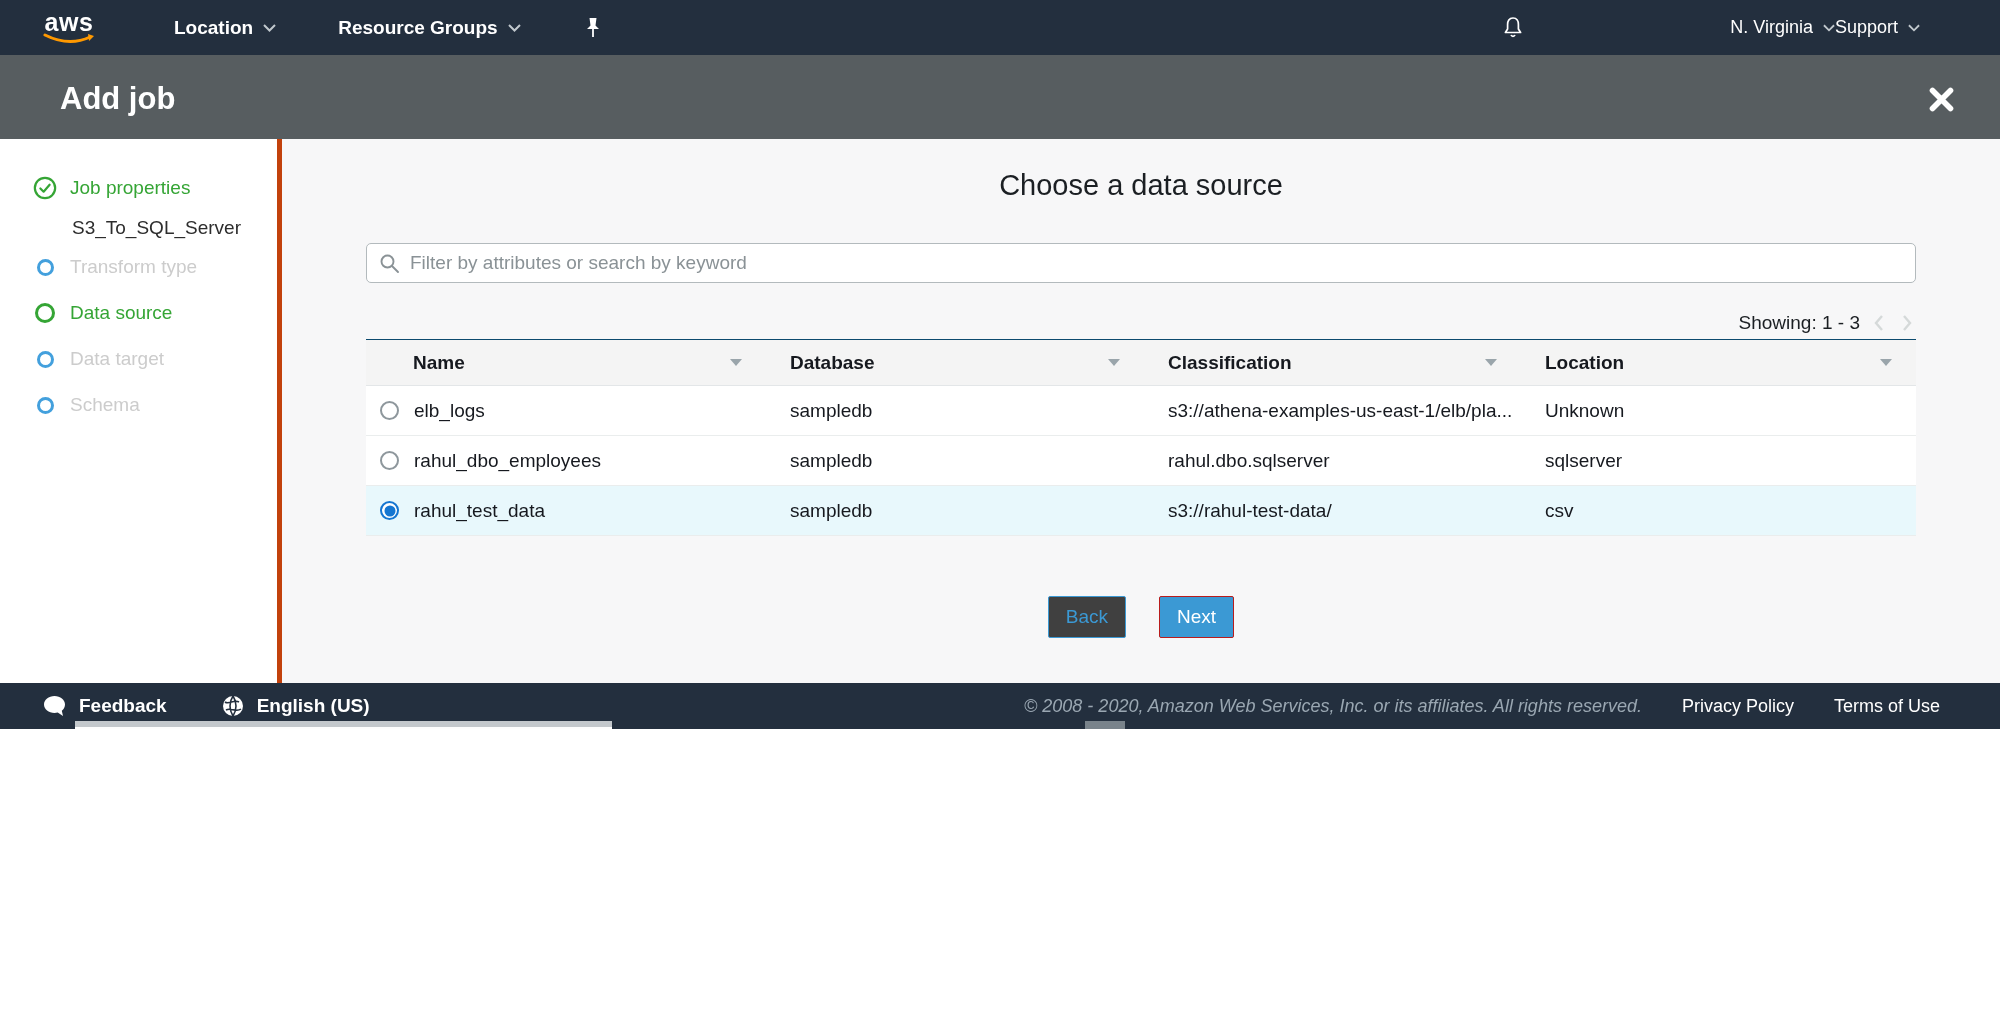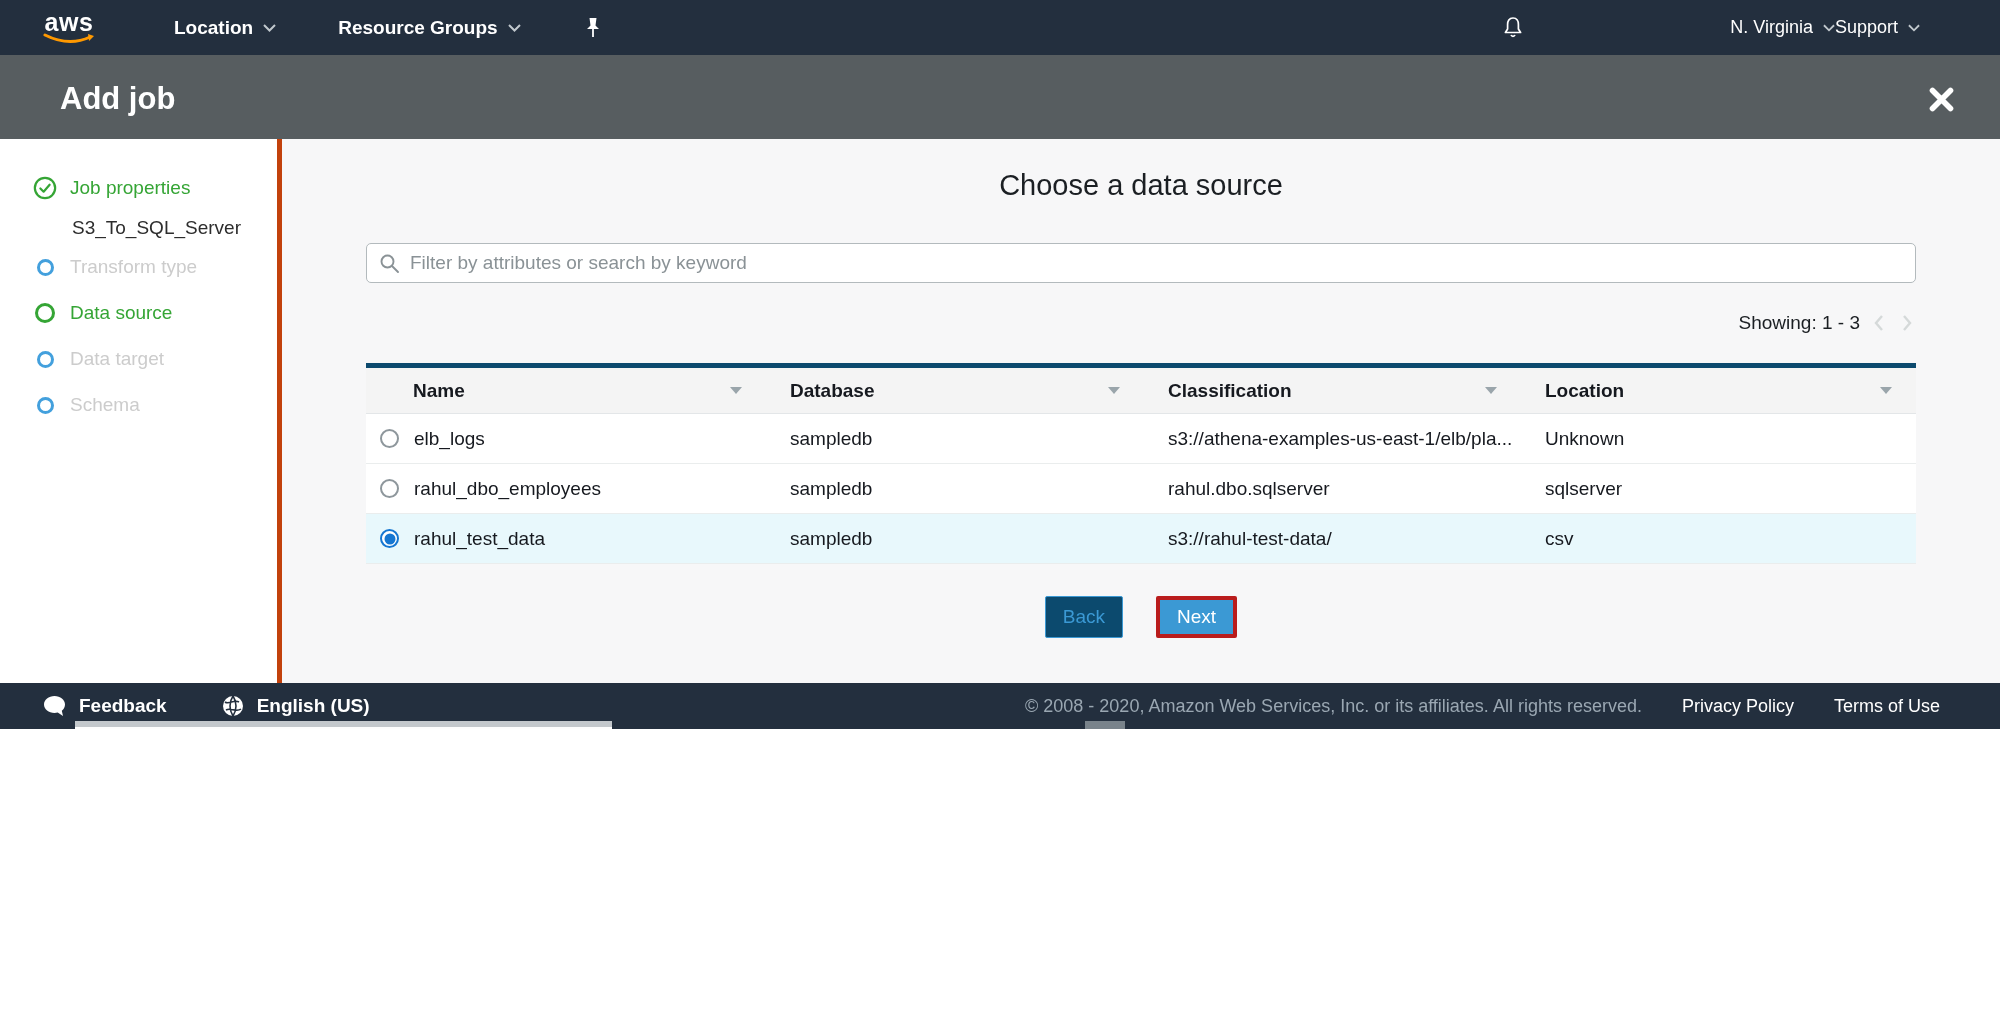--- a/index.html
+++ b/index.html
@@ -40,45 +40,45 @@
   .content-heading { text-align:center; font-size:29px; font-weight:400; color:#1b1f23; margin-top:24px; line-height:44px; }
 
   .search-box { margin-top:36px; height:40px; background:#fff; border:1px solid #b3babd; border-radius:5px; display:flex; align-items:center; padding:0 12px; }
   .search-box input { border:none; outline:none; flex:1; font-size:19px; color:#333; margin-left:10px; font-family:"Liberation Sans", sans-serif; background:transparent; }
   .search-box input::placeholder { color:#8a9296; }
 
   .showing-row { margin-top:28px; height:24px; display:flex; align-items:center; justify-content:flex-end; gap:10px; }
   .showing-text { font-size:19px; color:#1b1f23; }
   .page-chev { display:flex; cursor:pointer; padding:0 3px; }
 
-  .table { margin-top:28px; border-top:5px solid #0c4a6e; }
+  .table { margin-top:4px; border-top:1px solid #0c4a6e; }
   .thead { display:grid; grid-template-columns:400px 378px 377px 1fr; height:46px; align-items:center; background:#f4f4f4; border-bottom:1px solid #e3e6e8; }
   .th { display:flex; align-items:center; justify-content:space-between; padding:0 24px; font-size:19px; font-weight:bold; color:#16191f; cursor:pointer; }
   .th.first { padding-left:47px; }
   .sort-caret { width:0; height:0; border-left:6px solid transparent; border-right:6px solid transparent; border-top:7px solid #9aa5ab; }
   .trow { display:grid; grid-template-columns:400px 378px 377px 1fr; height:50px; align-items:center; background:#ffffff; border-bottom:1px solid #eaeded; cursor:pointer; }
   .trow.selected { background:#e8f8fc; }
   .td { font-size:19px; color:#16191f; padding:0 24px; white-space:nowrap; overflow:hidden; }
   .td.namecell { display:flex; align-items:center; gap:15px; padding-left:14px; }
   .radio { width:19px; height:19px; border-radius:50%; border:2px solid #8e979c; background:#fff; flex-shrink:0; position:relative; }
   .radio.checked { border:2px solid #1576d1; }
   .radio.checked::after { content:""; position:absolute; left:50%; top:50%; transform:translate(-50%,-50%); width:11px; height:11px; border-radius:50%; background:#1576d1; }
 
   .btn-row { position:absolute; bottom:45px; left:0; right:0; display:flex; justify-content:center; gap:33px; }
   .btn { height:42px; min-width:75px; padding:0 17px; font-size:19px; border-radius:2px; cursor:pointer; font-family:"Liberation Sans", sans-serif; display:flex; align-items:center; justify-content:center; }
-  .btn.back { background:#0c4a6e; color:#3b99d4; border:1px solid #3b99d4; }
-  .btn.next { background:#3b99d4; color:#fff; border:4px solid #b91c1c; }
+  .btn.back { background:#404040; color:#3b99d4; border:1px solid #3b99d4; }
+  .btn.next { background:#3b99d4; color:#fff; border:1px solid #b91c1c; }
 
   
   .footer { height:46px; background:#232f3e; display:flex; align-items:center; flex-shrink:0; padding:0 60px 0 42px; position:relative; }
   .footer-left { display:flex; align-items:center; gap:14px; }
   .footer-item { display:flex; align-items:center; gap:12px; color:#fff; font-size:19px; font-weight:bold; cursor:pointer; }
   .footer-item + .footer-item { margin-left:40px; }
   .footer-right { margin-left:auto; display:flex; align-items:center; }
-  .copyright { color:#9aa7b2; font-size:18px; }
+  .copyright { color:#9aa7b2; font-size:18px;font-style:italic; }
   .footer-link { color:#fff; font-size:18px; margin-left:40px; cursor:pointer; }
 
   .hscroll-thumb { position:absolute; left:75px; bottom:0; width:537px; height:8px; background:#c3c8cc; border-bottom:2px solid #fdfdfd; z-index:5; }
   .hscroll-frag { position:absolute; left:1085px; bottom:0; width:40px; height:8px; background:#79838b; z-index:5; }
 </style>
 </head>
 <body>
 
 <div class="page">
 

